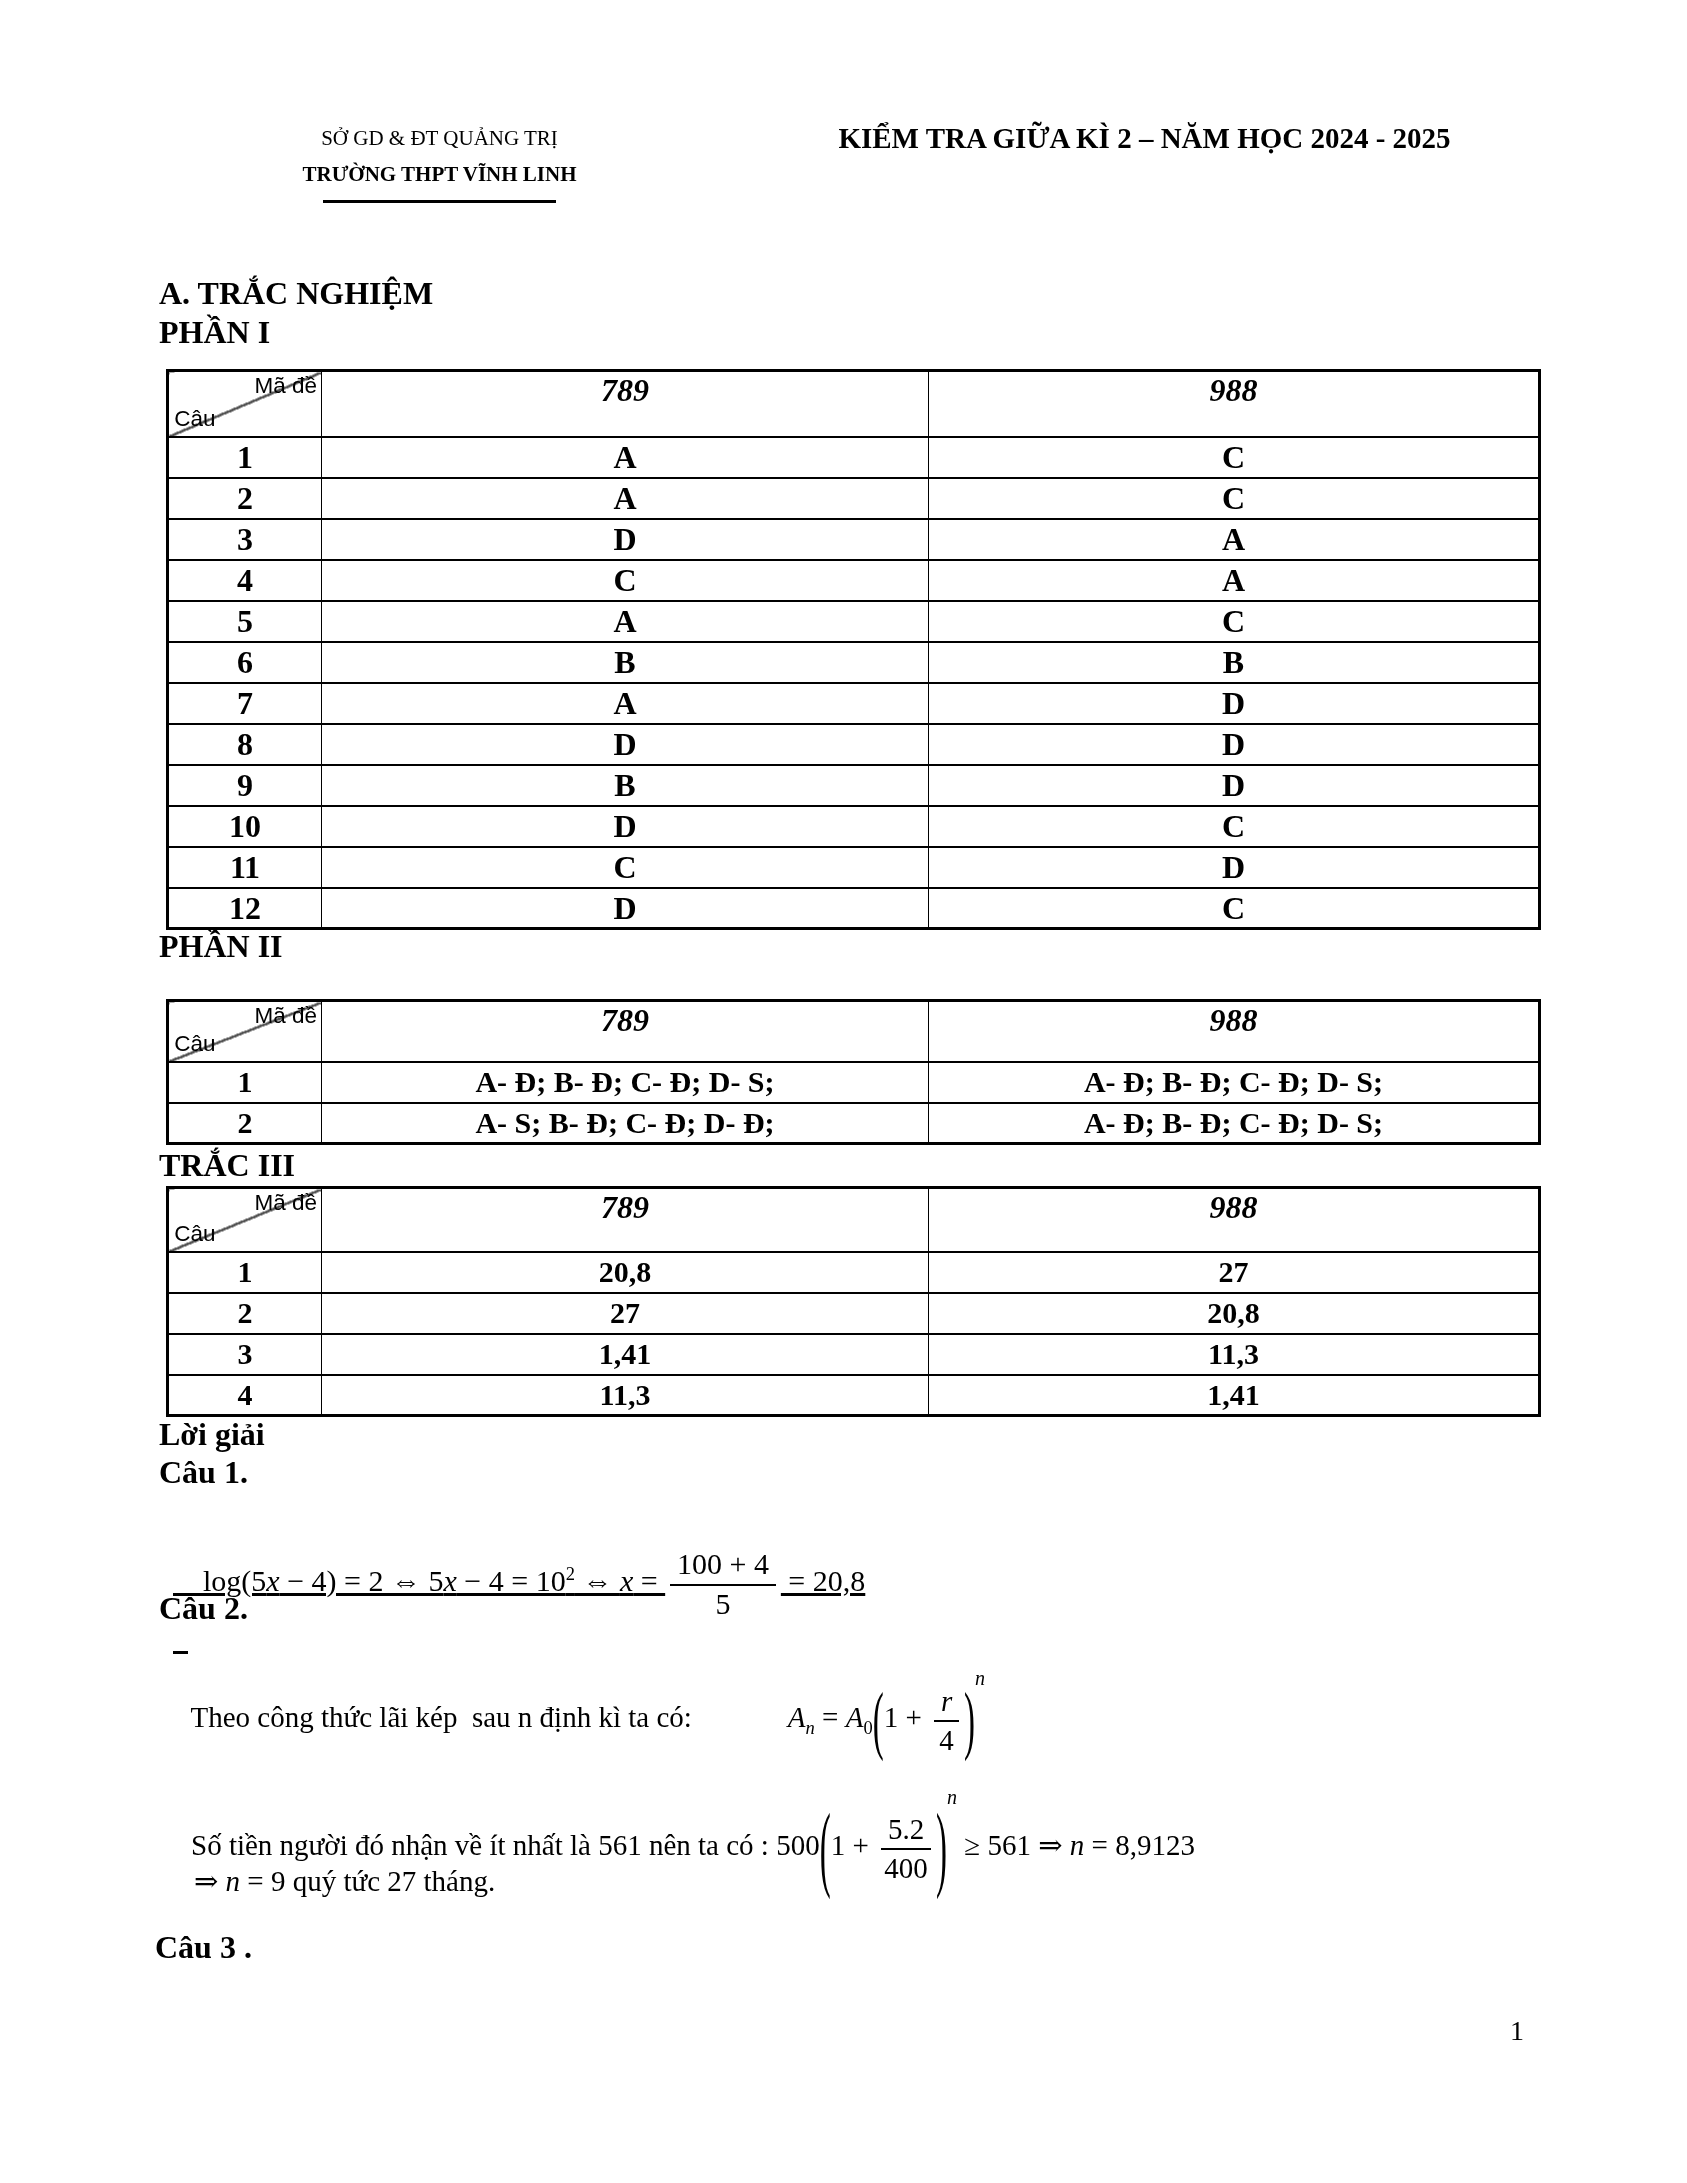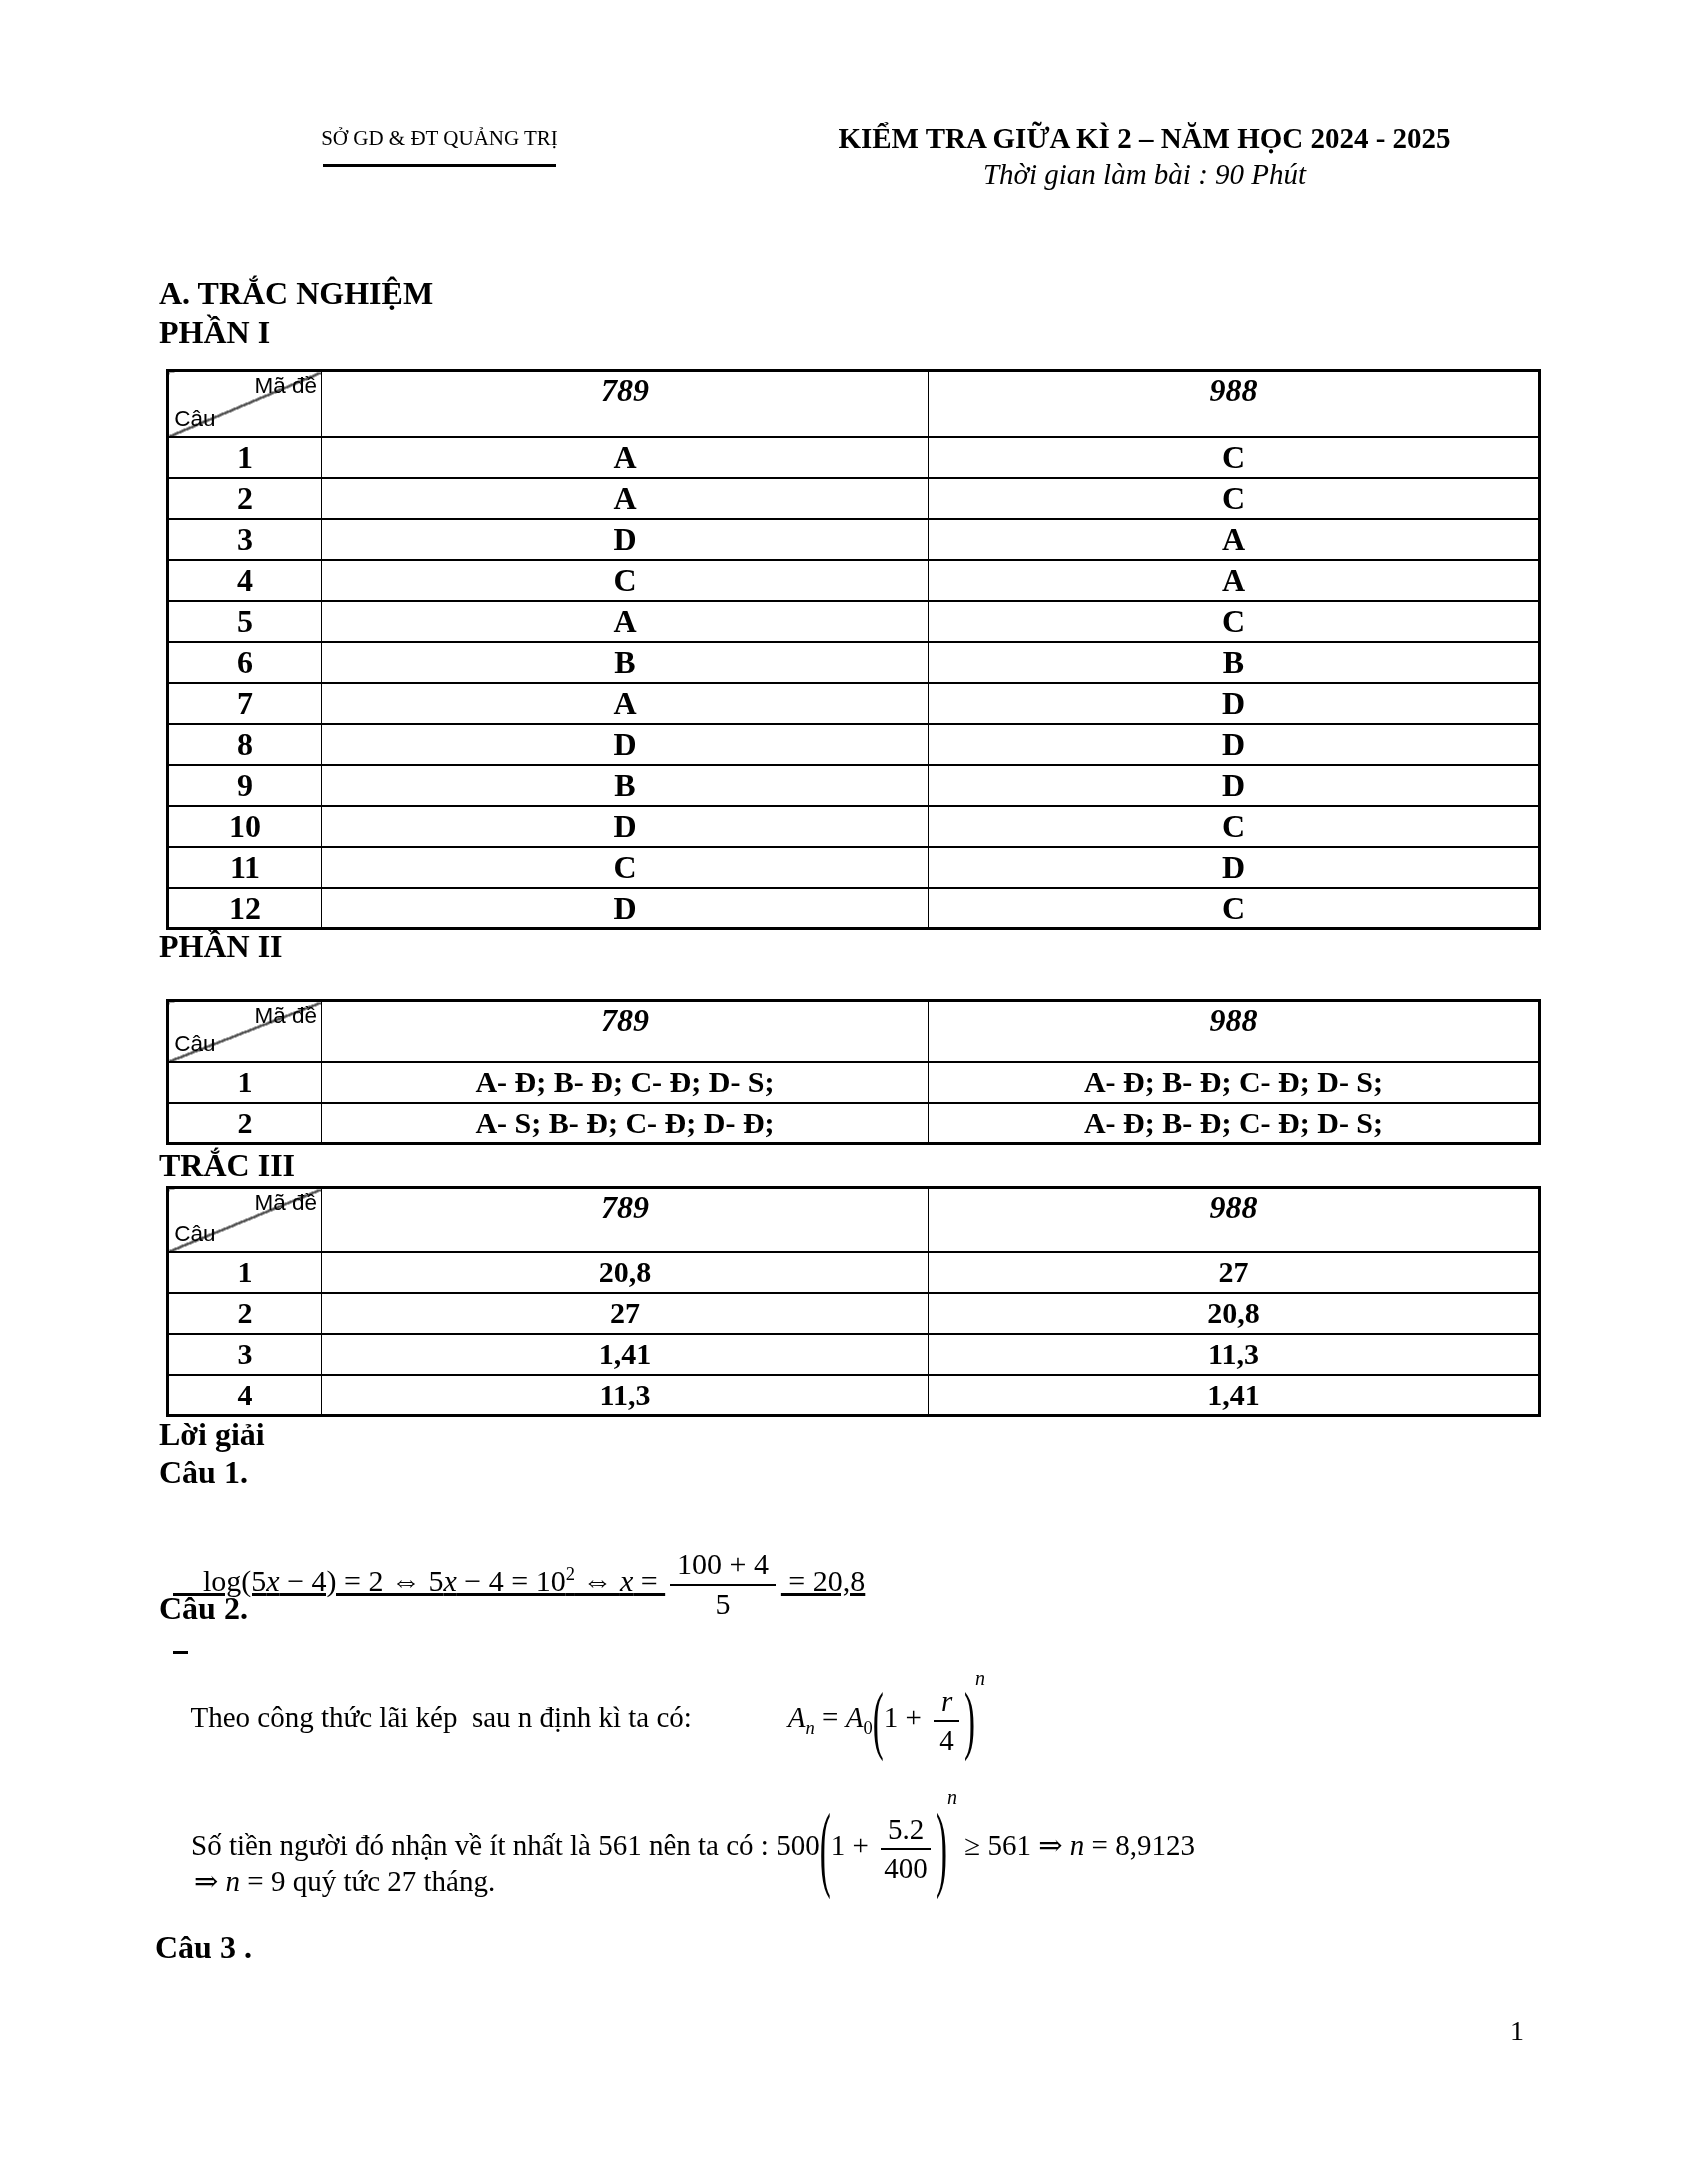--- a/index.html
+++ b/index.html
@@ -75,26 +75,26 @@
 
   .pagenum{font-size:28px;}
 </style>
 </head>
 <body>
 
 <div class="page">
 
   <div class="abs hdr-left">
     <div>SỞ GD &amp; ĐT QUẢNG TRỊ</div>
+    <div class="b">TRƯỜNG THPT VĨNH LINH</div>
     <div class="hdr-rule"></div>
   </div>
 
   <div class="abs hdr-right">
     <div class="b">KIỂM TRA GIỮA KÌ 2 – NĂM HỌC 2024 - 2025</div>
-    <div class="it">Thời gian làm bài : 90 Phút</div>
   </div>
 
   <div class="abs h-sec" style="left:159px;top:275px;">A. TRẮC NGHIỆM</div>
   <div class="abs h-sec" style="left:159px;top:314px;">PHẦN I</div>
 
   <table class="ans abs" style="left:166px;top:369px;">
     <colgroup>
         <col style="width:154px">
         <col style="width:607px">
         <col style="width:611px">

